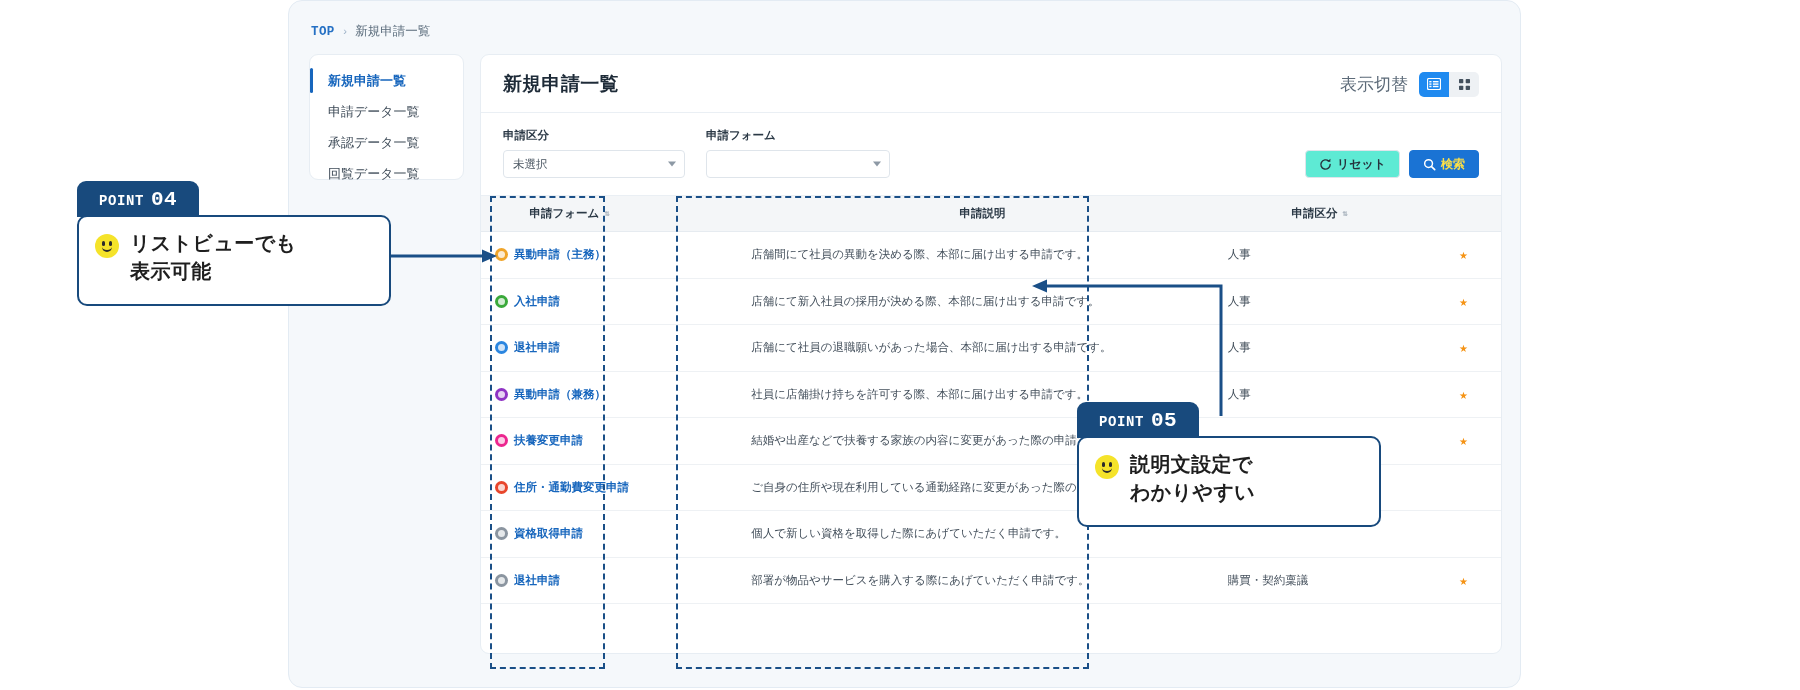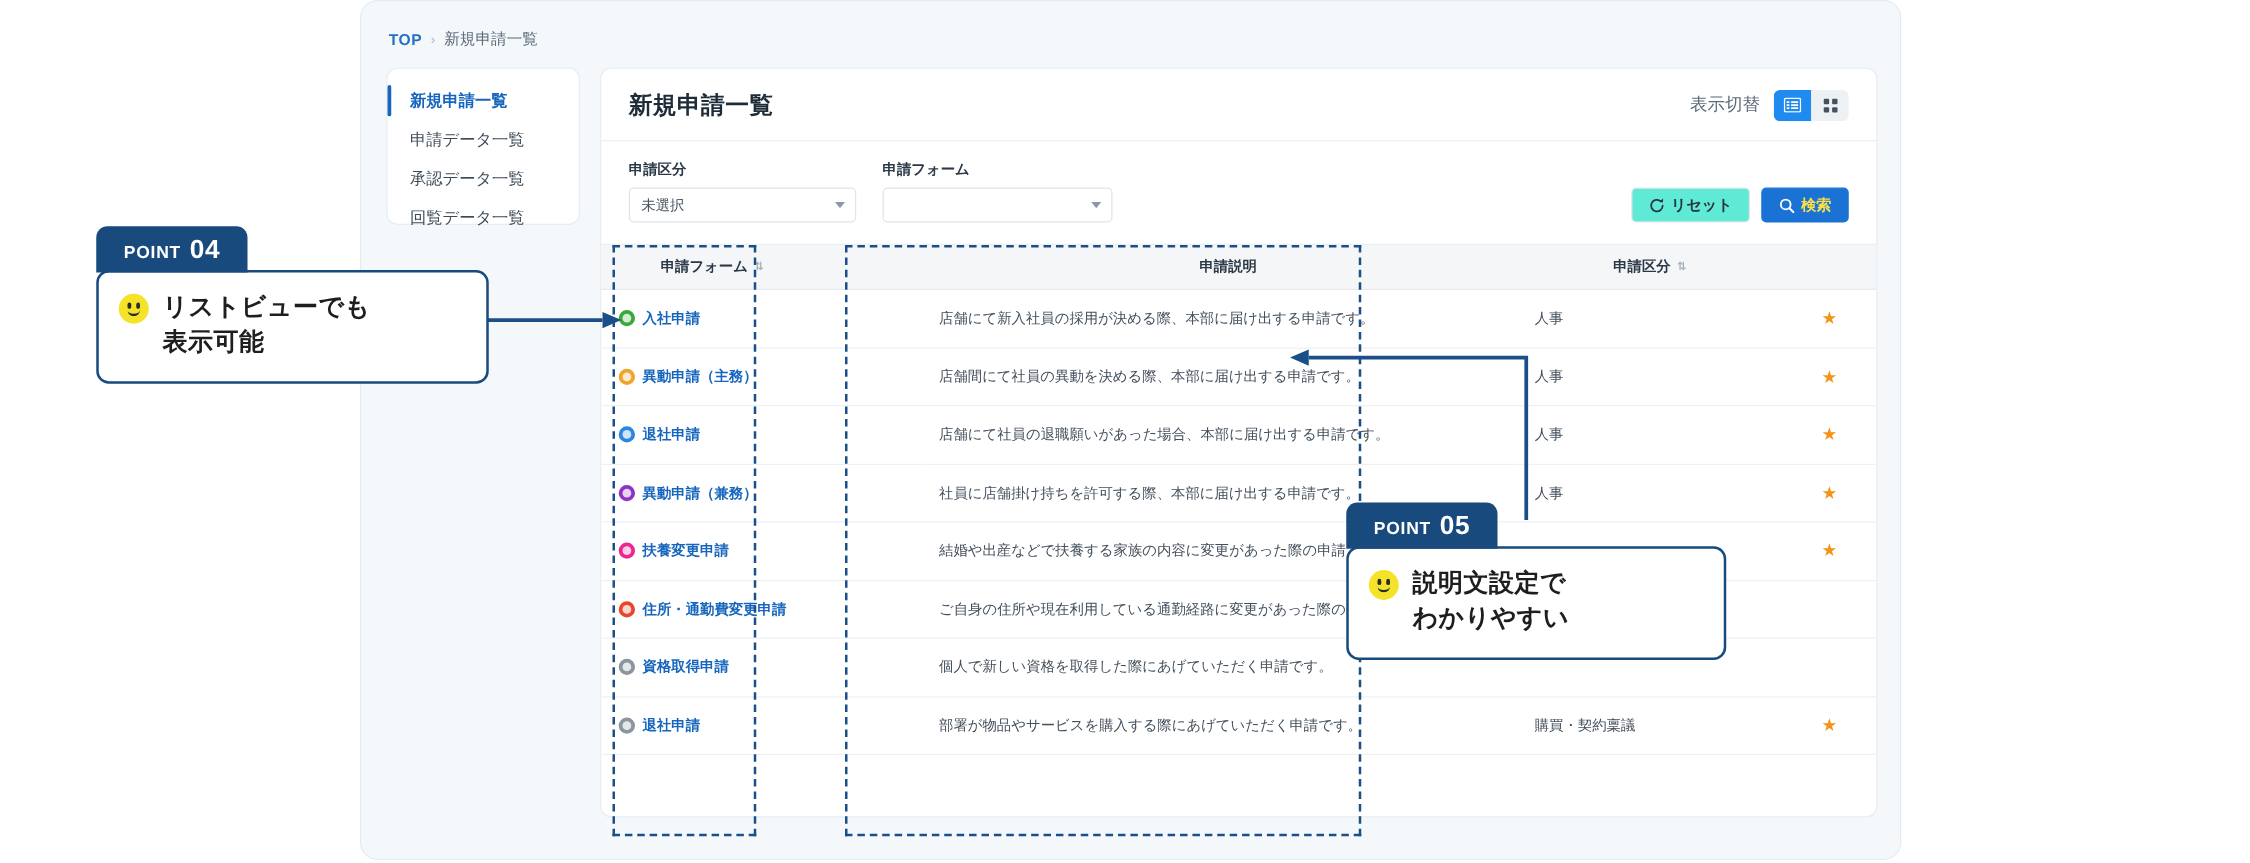--- a/index.html
+++ b/index.html
@@ -1,19 +1,19 @@
 <!DOCTYPE html>
 <html><head>
 <meta charset="utf-8">
 <style>
   * { box-sizing: border-box; margin:0; padding:0; }
   html,body { width:1800px; height:690px; overflow:hidden; background:#ffffff;
     font-family:"Liberation Sans","DejaVu Sans",sans-serif; }
 
-  #stage { position:relative; width:1800px; height:504px; background:#fff; }
+  #stage { position:relative; width:1800px; height:504px; background:#fff;font-family:Liberation Mono, monospace; }
 
   
   .app-shell{
     position:absolute; left:288px; top:0px; width:1233px; height:688px;
     background:#f5f8fb; border:1px solid #e3ebf3; border-radius:14px;
     overflow:hidden;
   }
   .app-inner{ position:absolute; left:0; top:0; width:1233px; height:688px; padding:22px 20px 0 20px; }
 
   
@@ -38,21 +38,21 @@
   .maincard{
     flex:1; background:#fff; border:1px solid #e7edf3; border-radius:9px;
     min-height:600px; position:relative; overflow:hidden;
   }
 
   
   .card-head{ display:flex; align-items:center; justify-content:space-between;
     padding:16px 22px 15px 22px; border-bottom:1px solid #eaeff4; }
   .card-title{ font-size:19px; font-weight:700; color:#1e2b38; letter-spacing:.3px; }
   .viewswitch{ display:flex; align-items:center; gap:11px; }
-  .vs-label{ font-size:14px; color:#5d6b79;margin-left:20px; }
+  .vs-label{ font-size:17px; color:#5d6b79;margin-left:20px; }
   .vs-group{ display:flex; border-radius:5px; overflow:hidden; }
   .vs-btn{ width:30px; height:25px; display:flex; align-items:center; justify-content:center; cursor:pointer; background:#eef1f4; }
   .vs-btn.on{ background:#1f8af0; }
 
   
   .filterbar{ display:flex; align-items:flex-end; padding:15px 22px 17px 22px; border-bottom:1px solid #eaeff4; }
   .fgroup{ display:flex; flex-direction:column; }
   .flabel{ font-size:11.5px; font-weight:700; color:#2b3946; margin-bottom:7px; }
   .fselect{ position:relative; height:28px; border:1px solid #dfe5eb; border-radius:4px;
     background:#fff; display:flex; align-items:center; padding:0 9px; font-size:11.5px; color:#46525e; }
@@ -223,38 +223,38 @@
                 <th>
                   <span>申請区分</span><span class="sorticon">⇅</span>
                 </th>
                 <th></th>
               </tr>
             </thead>
             <tbody>
               <tr>
                 <td>
                     <div class="formcell">
+                      <span class="fico" style="background:#f0a52a"></span>
+                      <span class="flink">異動申請（主務）</span>
+                    </div>
+                  </td>
+                <td></td>
+                <td class="desc">店舗間にて社員の異動を決める際、本部に届け出する申請です。</td>
+                <td>人事</td>
+                <td class="star-cell"><span class="star">★</span></td>
+              </tr>
+              <tr>
+                <td>
+                    <div class="formcell">
                       <span class="fico" style="background:#3aa93a"></span>
                       <span class="flink">入社申請</span>
                     </div>
                   </td>
                 <td></td>
                 <td class="desc">店舗にて新入社員の採用が決める際、本部に届け出する申請です。</td>
-                <td>人事</td>
-                <td class="star-cell"><span class="star">★</span></td>
-              </tr>
-              <tr>
-                <td>
-                    <div class="formcell">
-                      <span class="fico" style="background:#f0a52a"></span>
-                      <span class="flink">異動申請（主務）</span>
-                    </div>
-                  </td>
-                <td></td>
-                <td class="desc">店舗間にて社員の異動を決める際、本部に届け出する申請です。</td>
                 <td>人事</td>
                 <td class="star-cell"><span class="star">★</span></td>
               </tr>
               <tr>
                 <td>
                     <div class="formcell">
                       <span class="fico" style="background:#2b86e0"></span>
                       <span class="flink">退社申請</span>
                     </div>
                   </td>

